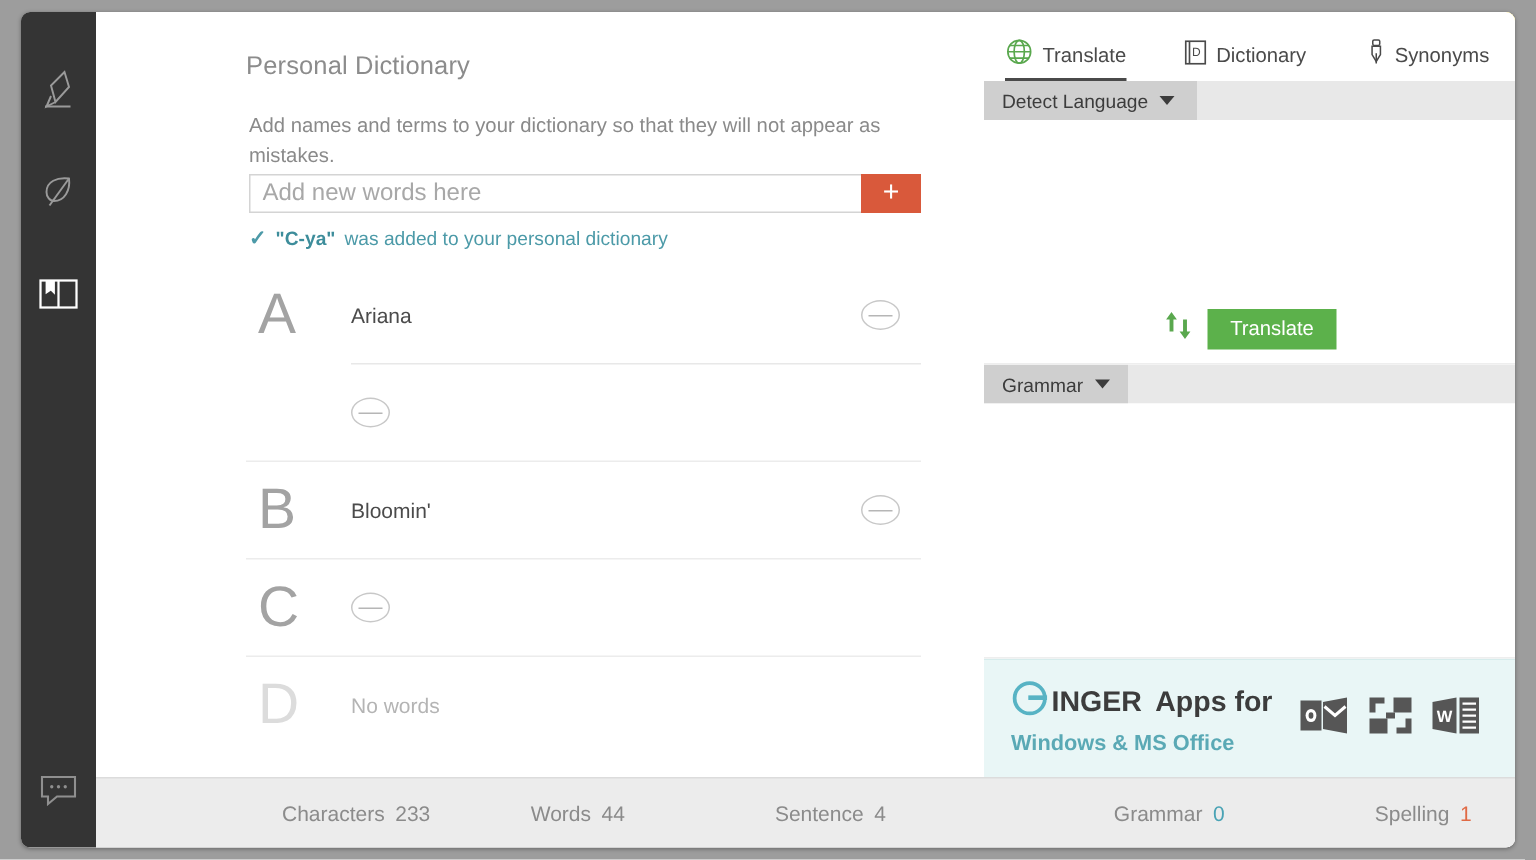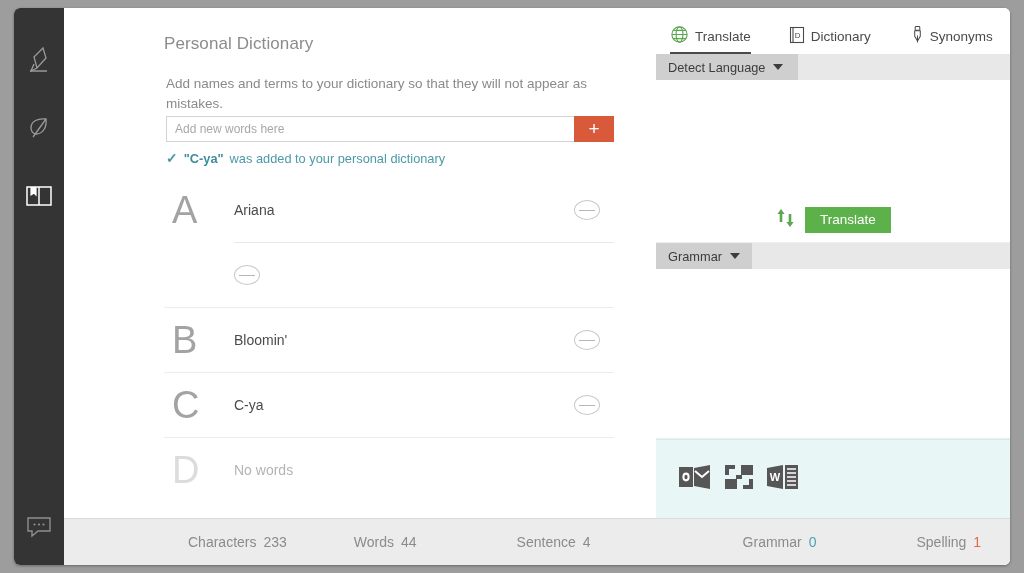--- a/index.html
+++ b/index.html
@@ -85,21 +85,21 @@
     align-items:stretch;
     height:26px;
     margin:0 0 6px 2px;
     max-width:450px;
   }
   .add-input{
     flex:1;
     border:1px solid #d4d4d4;
     border-right:none;
     font-family:"Liberation Sans", sans-serif;
-    font-size:12px;
+    font-size:16px;
     color:#555;
     padding:0 8px;
     outline:none;
     background:#fff;
     min-width:0;
   }
   .add-input::placeholder{color:#a8a8a8;}
   .add-btn{
     width:40px;
     background:#d9593b;
@@ -367,21 +367,20 @@
                 <div class="word-row">
                   <div class="letter">B</div>
                   <div class="word-text">Bloomin'</div>
                   <div class="minus" title="−"></div>
                 </div>
               </div>
               <div class="letter-group">
                 <div class="group-rule"></div>
                 <div class="word-row">
                   <div class="letter">C</div>
-                  <div class="word-text">C-ya</div>
                   <div class="minus" title="−"></div>
                 </div>
               </div>
               <div class="letter-group">
                 <div class="group-rule"></div>
                 <div class="word-row">
                   <div class="letter empty">D</div>
                   <div class="word-text empty">No words</div>
                   <div class="minus" style="visibility: hidden;"></div>
                 </div>
@@ -455,20 +454,33 @@
             <span>Grammar</span>
             <span class="caret"></span>
           </div>
         </div>
 
         <div class="tr-box tr-target">
           <span></span>
         </div>
 
         <div class="promo">
+          <div class="promo-text">
+            <div class="promo-l1">
+              <span>
+                <svg width="25" height="25" viewBox="0 0 26 26">
+                  <circle cx="13" cy="13" r="10.5" fill="none" stroke="#57b3c4" stroke-width="2.6"></circle>
+                  <rect x="12" y="11" width="13" height="3.2" fill="#57b3c4"></rect>
+                </svg>
+              </span>
+              <span>INGER</span>
+              <span class="apps" style="margin-left:7px">Apps for</span>
+            </div>
+            <div class="promo-l2">Windows &amp; MS Office</div>
+          </div>
 
           <div class="promo-icons">
             <span>
               <svg width="34" height="30" viewBox="0 0 34 30">
                 <rect x="1" y="5" width="14" height="20" fill="#565656"></rect>
                 <ellipse cx="8" cy="15" rx="3.6" ry="4.4" fill="#fff"></ellipse>
                 <ellipse cx="8" cy="15" rx="1.6" ry="2.2" fill="#565656"></ellipse>
                 <path d="M16 6 L32 3 L32 27 L16 24 Z" fill="#565656"></path>
                 <path d="M17 9 L24 15 L31 9" fill="none" stroke="#fff" stroke-width="2"></path>
               </svg>

